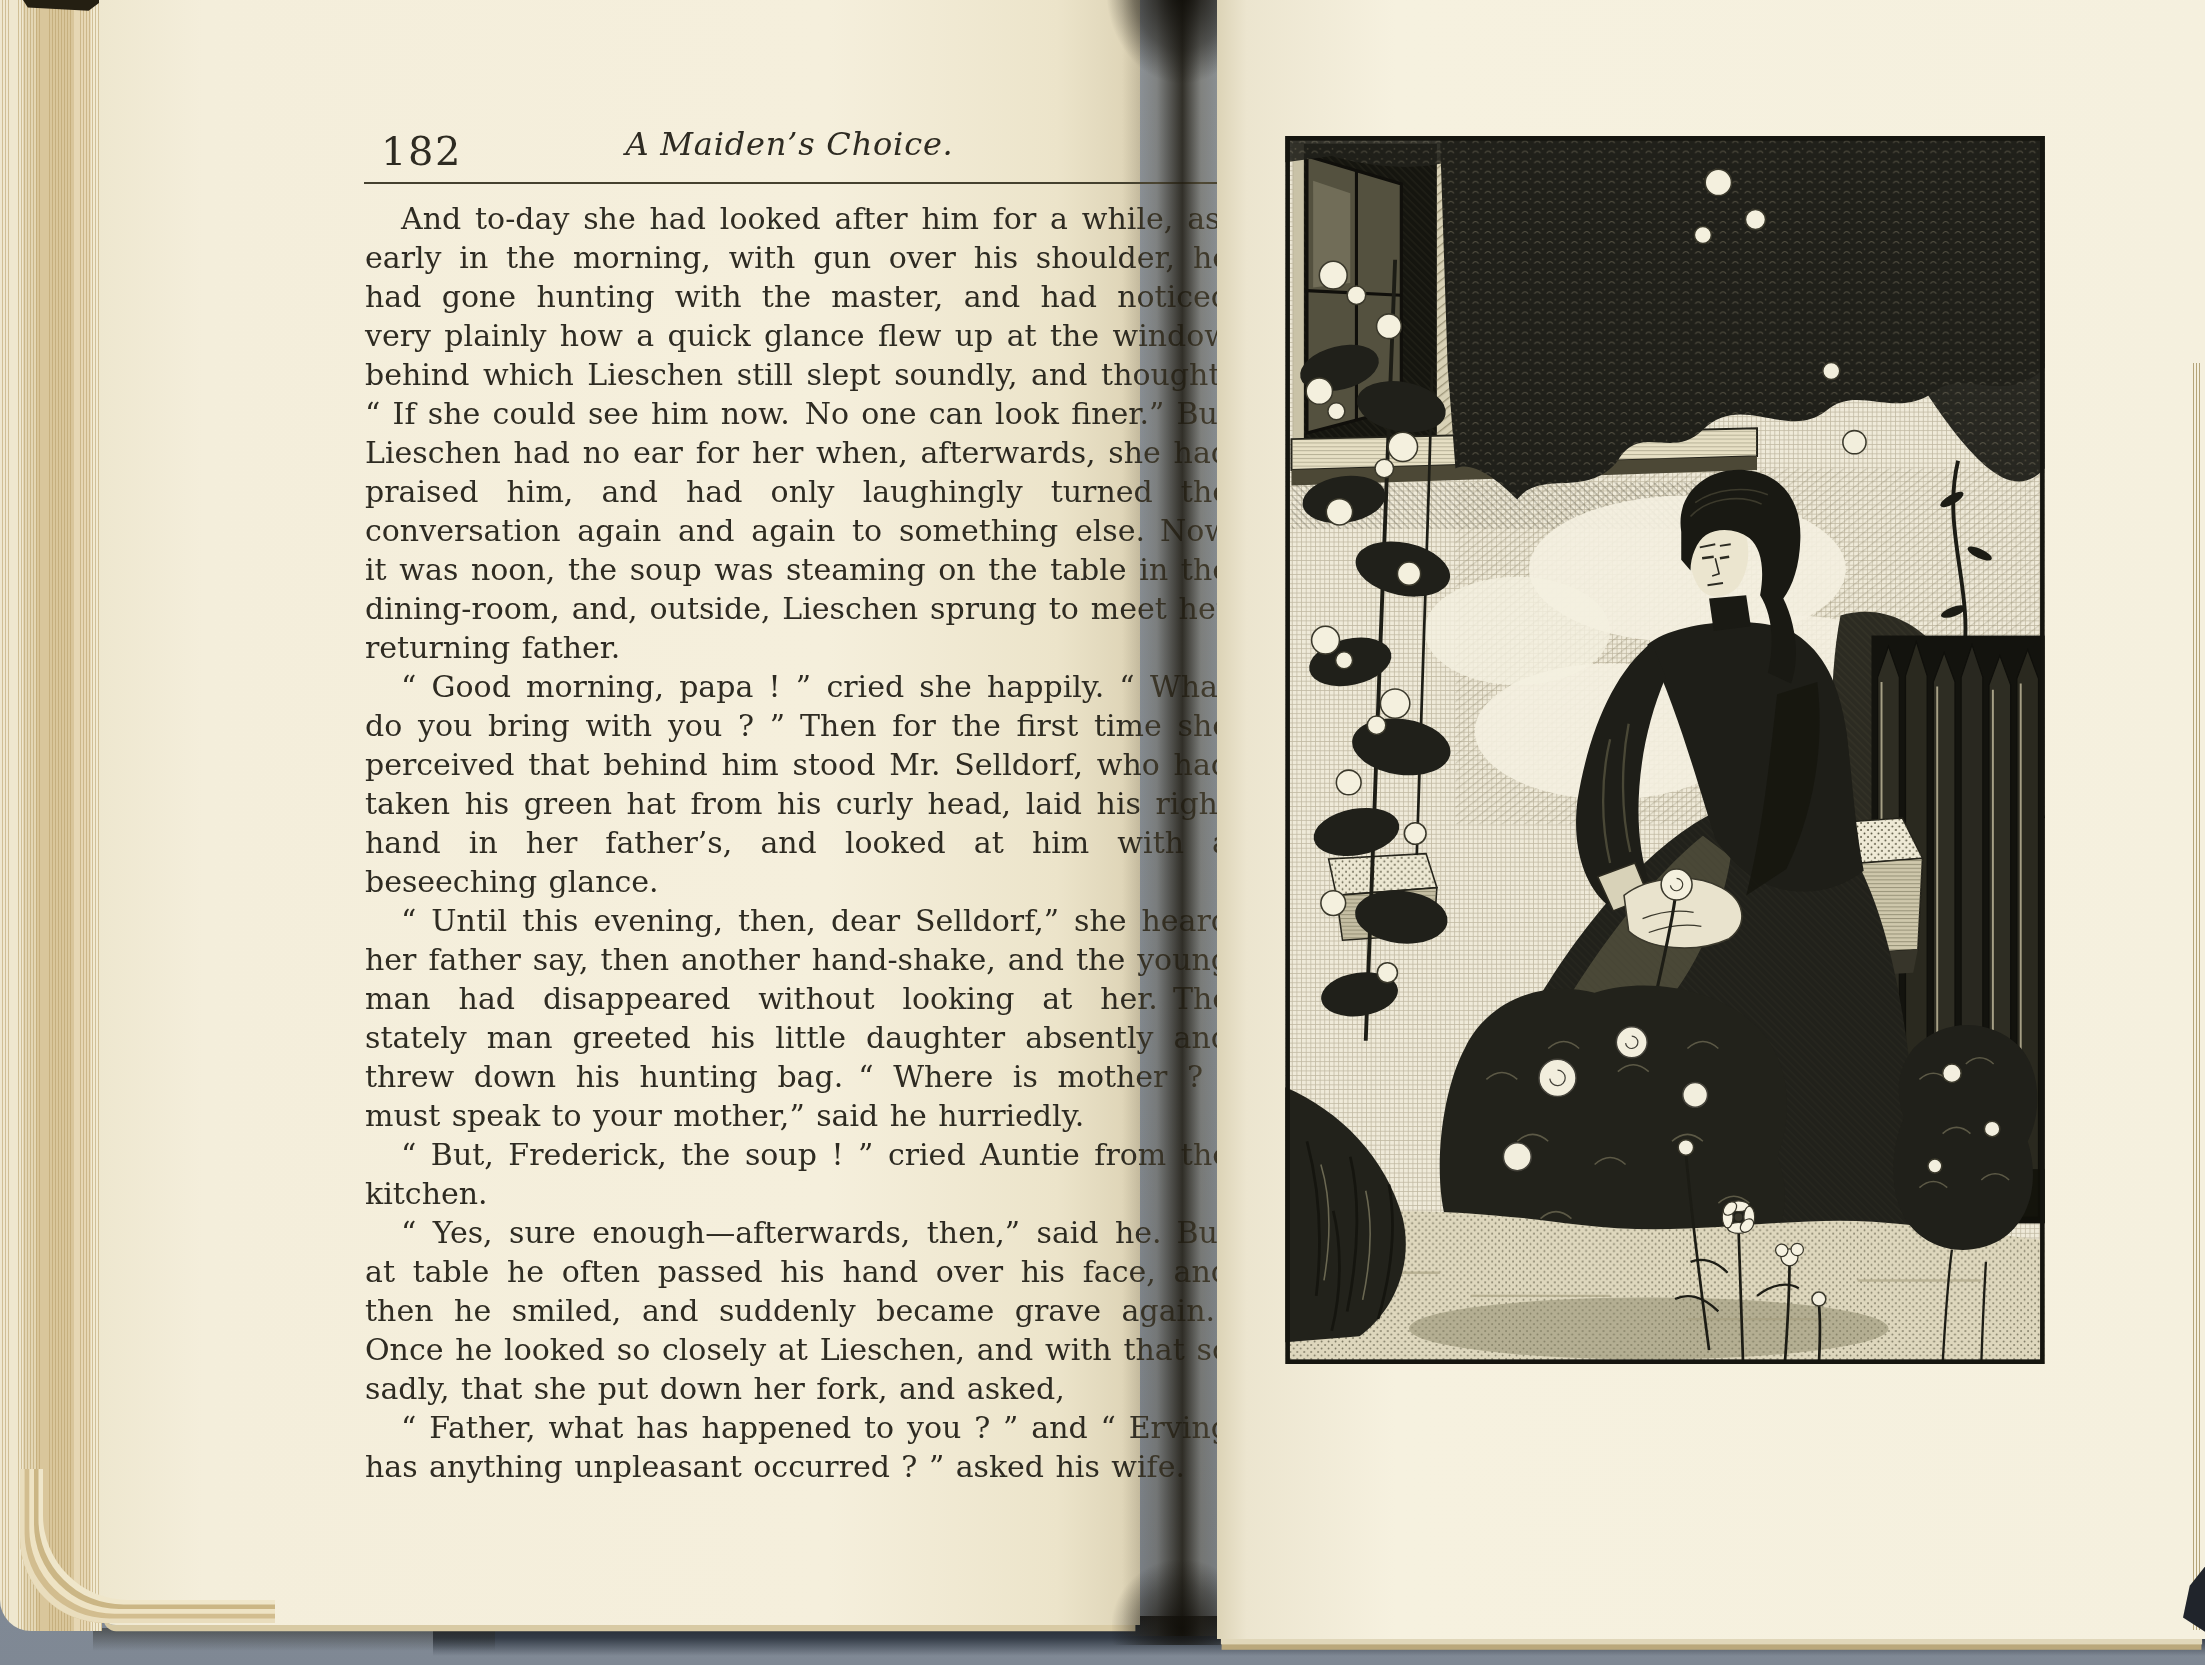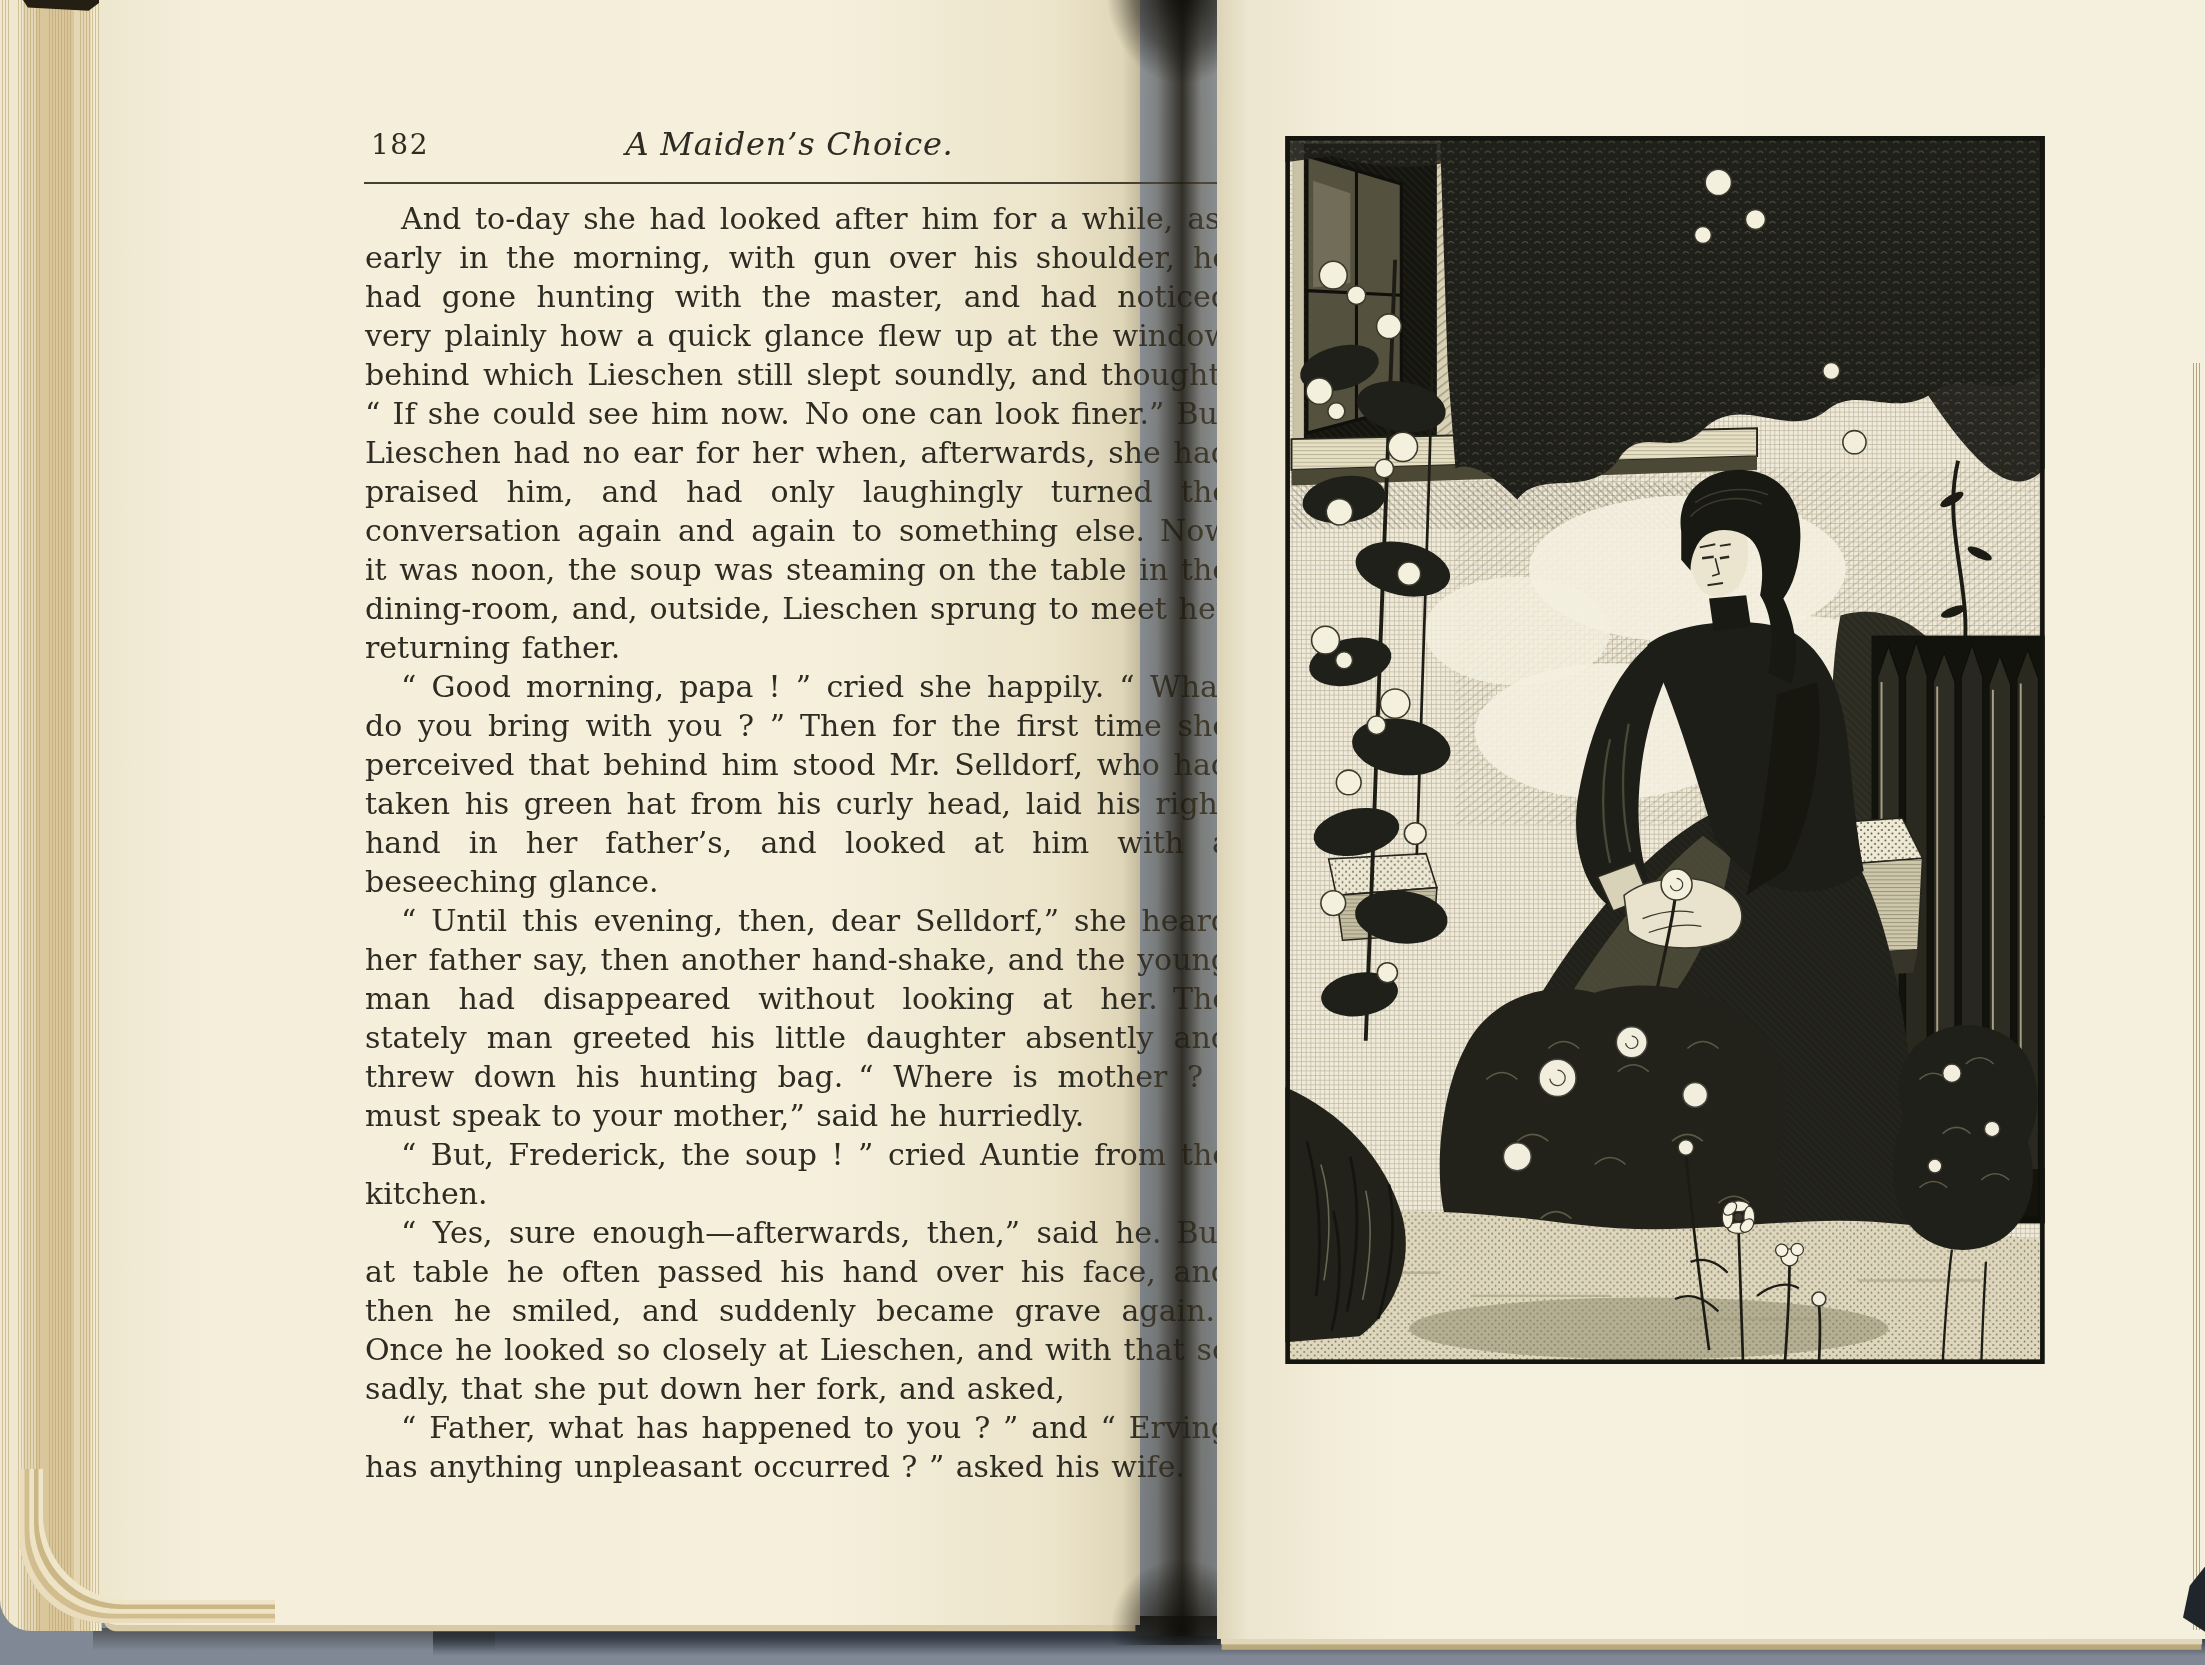--- a/index.html
+++ b/index.html
@@ -40,21 +40,21 @@
     background:radial-gradient(ellipse at 50% 80%,rgba(14,12,7,.8) 0%,rgba(14,12,7,.35) 45%,rgba(14,12,7,0) 72%);}
   .page-right{position:absolute;left:1217px;top:0;width:989px;height:1639px;
     background:linear-gradient(90deg,#dcd3b6 0%,#ece5cf 3%,#f6f1df 18%,#f5f0de 100%);
     box-shadow:0 9.3px 0 -3.9px #e0d7ba, 0 15.4px 0 -4.6px #baa87c;}
   .right-edge-lines{position:absolute;left:2191px;top:363px;width:14.7px;height:1267px;
     background:repeating-linear-gradient(90deg,rgba(0,0,0,0) 0 2.3px,#b4a478 2.3px 3.1px);}
   .bottom-right-tip{position:absolute;left:2183px;top:1566px;width:22.4px;height:66px;
     background:#20242b;clip-path:polygon(100% 0,100% 100%,0 78%,30% 30%);}
   
   .page-header{position:absolute;left:266px;top:122px;width:864px;height:46px;color:#2e2b22;}
-  .page-number{position:absolute;left:6px;top:6.2px;font-size:28px;letter-spacing:1.5px;}
+  .page-number{position:absolute;left:16px;top:6.2px;font-size:40px;letter-spacing:1.5px;}
   .running-title{position:absolute;left:0;right:15px;top:3.1px;text-align:center;
     font-style:italic;font-size:32px;letter-spacing:0.8px;}
   .header-rule{position:absolute;left:265px;top:182px;width:865px;height:2.3px;background:#45412f;}
   .body-text{position:absolute;left:266px;top:199px;width:865px;color:#2e2b22;
     font-size:30px;line-height:39px;text-align:justify;word-spacing:1.9px;}
   .body-text p{margin:0;text-indent:36px;}
   
   .illustration{position:absolute;left:68px;top:136px;width:760px;height:1228px;}
   .illustration svg{display:block;width:100%;height:100%;}
 </style>

